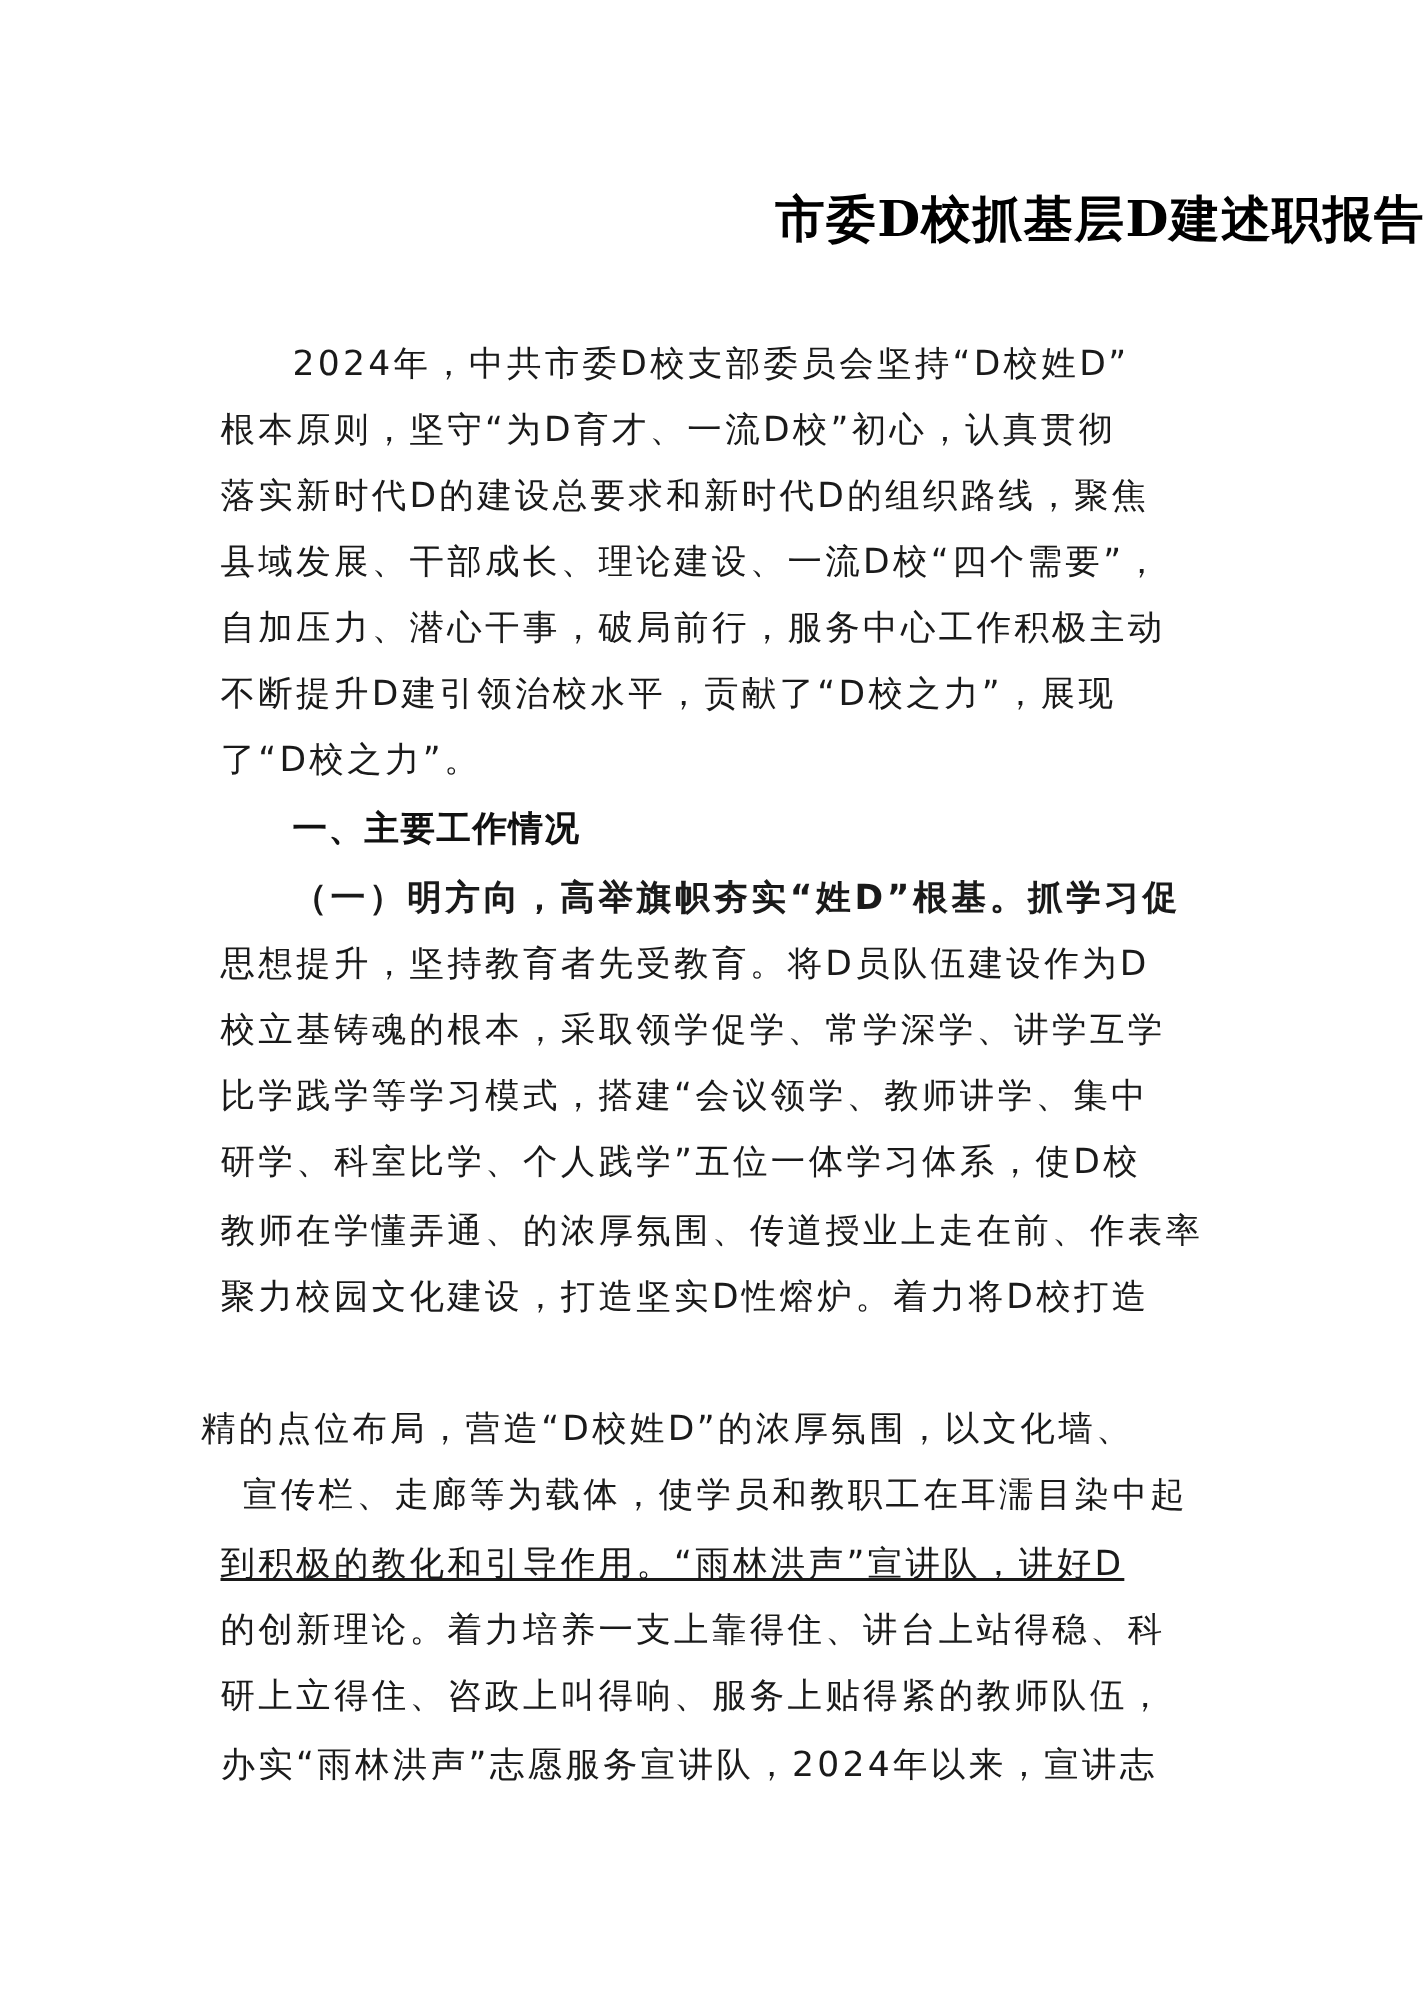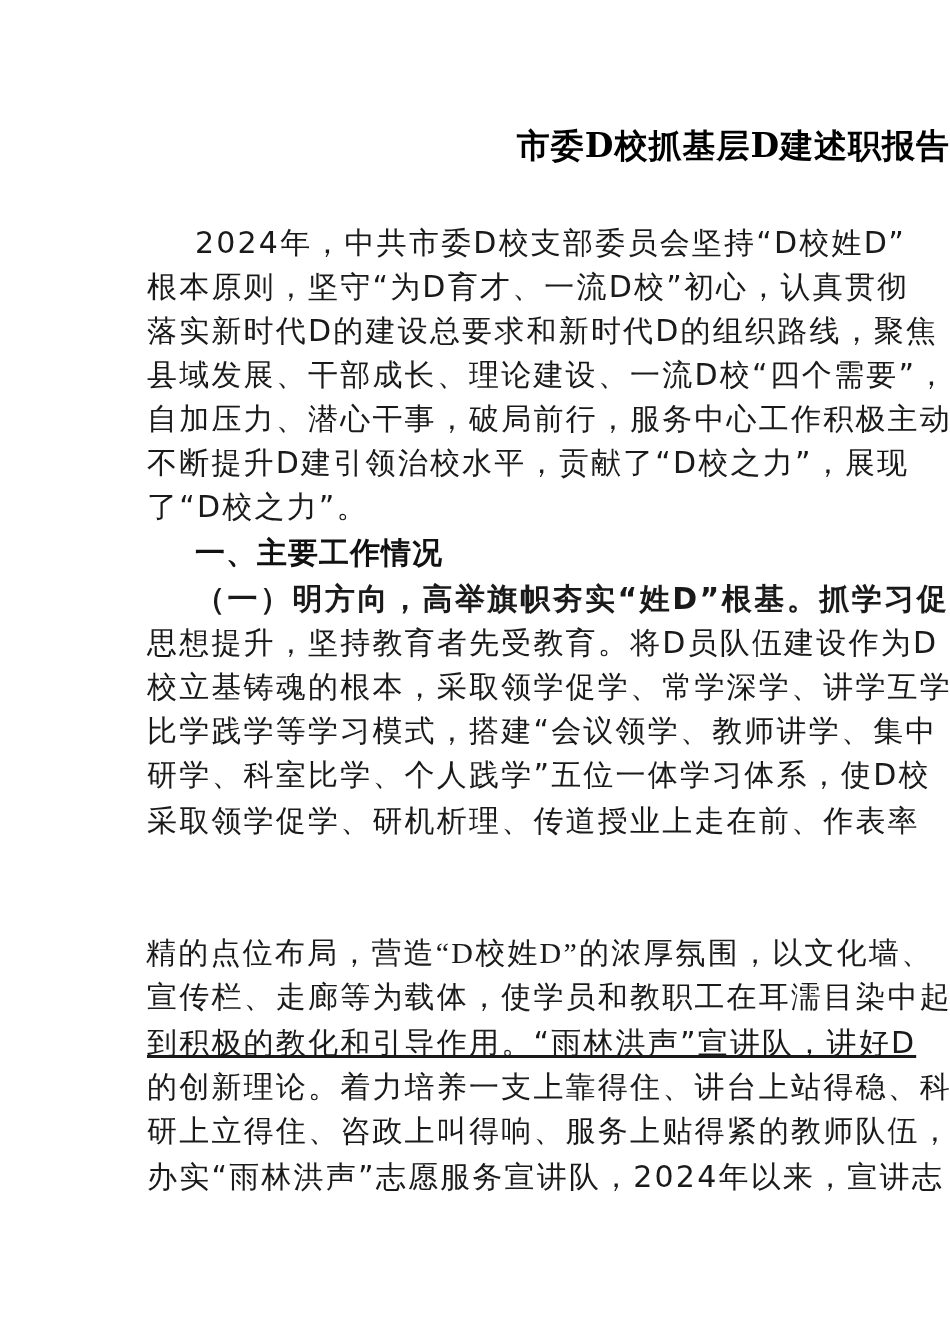--- a/index.html
+++ b/index.html
@@ -2,21 +2,21 @@
 <html><head>
 <meta charset="utf-8">
 <style>
   html, body { margin: 0; padding: 0; background: #ffffff; }
   body { width: 950px; height: 1344px; position: relative; overflow: hidden;
          font-family: "DejaVu Serif", "Liberation Serif", serif; color: #111; }
   .page { position: absolute; left: 0; top: 0; width: 950px; height: 1344px; background: #fff; }
   .title { position: absolute; left: 0; width: 950px; top: 124px; text-align: right;
            font-size: 33px; font-weight: bold; letter-spacing: 1px; color: #000;
            font-family: "DejaVu Serif", "Liberation Serif", serif; }
-  .line { position: absolute; left: 147px; width: 660px; font-size: 30px; line-height: 30px;
+  .line { position: absolute; left: 147px; width: 660px; font-size: 23px; line-height: 30px;
           white-space: nowrap; letter-spacing: 2.2px; color: #1a1a1a;
           font-family: "DejaVu Sans", "Liberation Sans", sans-serif; }
   .heading { font-weight: bold; letter-spacing: 1px; color: #111; }
   .subheading { font-weight: bold; letter-spacing: 2.5px; }
 </style>
 </head>
 <body>
 
 <div class="page">
   <div class="title">市委D校抓基层D建述职报告</div>
@@ -27,20 +27,21 @@
   <div class="line" style="top: 360px; left: 147px;">县域发展、干部成长、理论建设、一流D校“四个需要”，</div>
   <div class="line" style="top: 404px; left: 147px;">自加压力、潜心干事，破局前行，服务中心工作积极主动</div>
   <div class="line" style="top: 448px; left: 147px;">不断提升D建引领治校水平，贡献了“D校之力”，展现</div>
   <div class="line" style="top: 492px; left: 147px;">了“D校之力”。</div>
   <div class="line heading" style="top: 538px; left: 195px;">一、主要工作情况</div>
   <div class="line subheading" style="top: 584px; left: 195px;">（一）明方向，高举旗帜夯实“姓D”根基。抓学习促</div>
   <div class="line" style="top: 628px; left: 147px;">思想提升，坚持教育者先受教育。将D员队伍建设作为D</div>
   <div class="line" style="top: 672px; left: 147px;">校立基铸魂的根本，采取领学促学、常学深学、讲学互学</div>
   <div class="line" style="top: 716px; left: 147px;">比学践学等学习模式，搭建“会议领学、教师讲学、集中</div>
   <div class="line" style="top: 760px; left: 147px;">研学、科室比学、个人践学”五位一体学习体系，使D校</div>
-  <div class="line" style="top: 806px; left: 147px;">采取领学促学、研机析理、传道授业上走在前、作表率</div>
-  <div class="line" style="top: 938px; left: 146px; font-family: Liberation Serif, serif;">精的点位布局，营造“D校姓D”的浓厚氛围，以文化墙、</div>
+  <div class="line" style="top: 806px; left: 147px;">教师在学懂弄通、的浓厚氛围、传道授业上走在前、作表率</div>
+  <div class="line" style="top: 850px; left: 147px;">聚力校园文化建设，打造坚实D性熔炉。着力将D校打造</div>
+  <div class="line" style="top: 938px; left: 134px;">精的点位布局，营造“D校姓D”的浓厚氛围，以文化墙、</div>
   <div class="line" style="top: 982px; left: 147px; text-align: center;">宣传栏、走廊等为载体，使学员和教职工在耳濡目染中起</div>
   <div class="line" style="top: 1028px; left: 147px; text-decoration: underline;">到积极的教化和引导作用。“雨林洪声”宣讲队，讲好D</div>
   <div class="line" style="top: 1072px; left: 147px;">的创新理论。着力培养一支上靠得住、讲台上站得稳、科</div>
   <div class="line" style="top: 1116px; left: 147px;">研上立得住、咨政上叫得响、服务上贴得紧的教师队伍，</div>
   <div class="line" style="top: 1162px; left: 147px;">办实“雨林洪声”志愿服务宣讲队，2024年以来，宣讲志</div>
 </div>
 
 </body></html>

